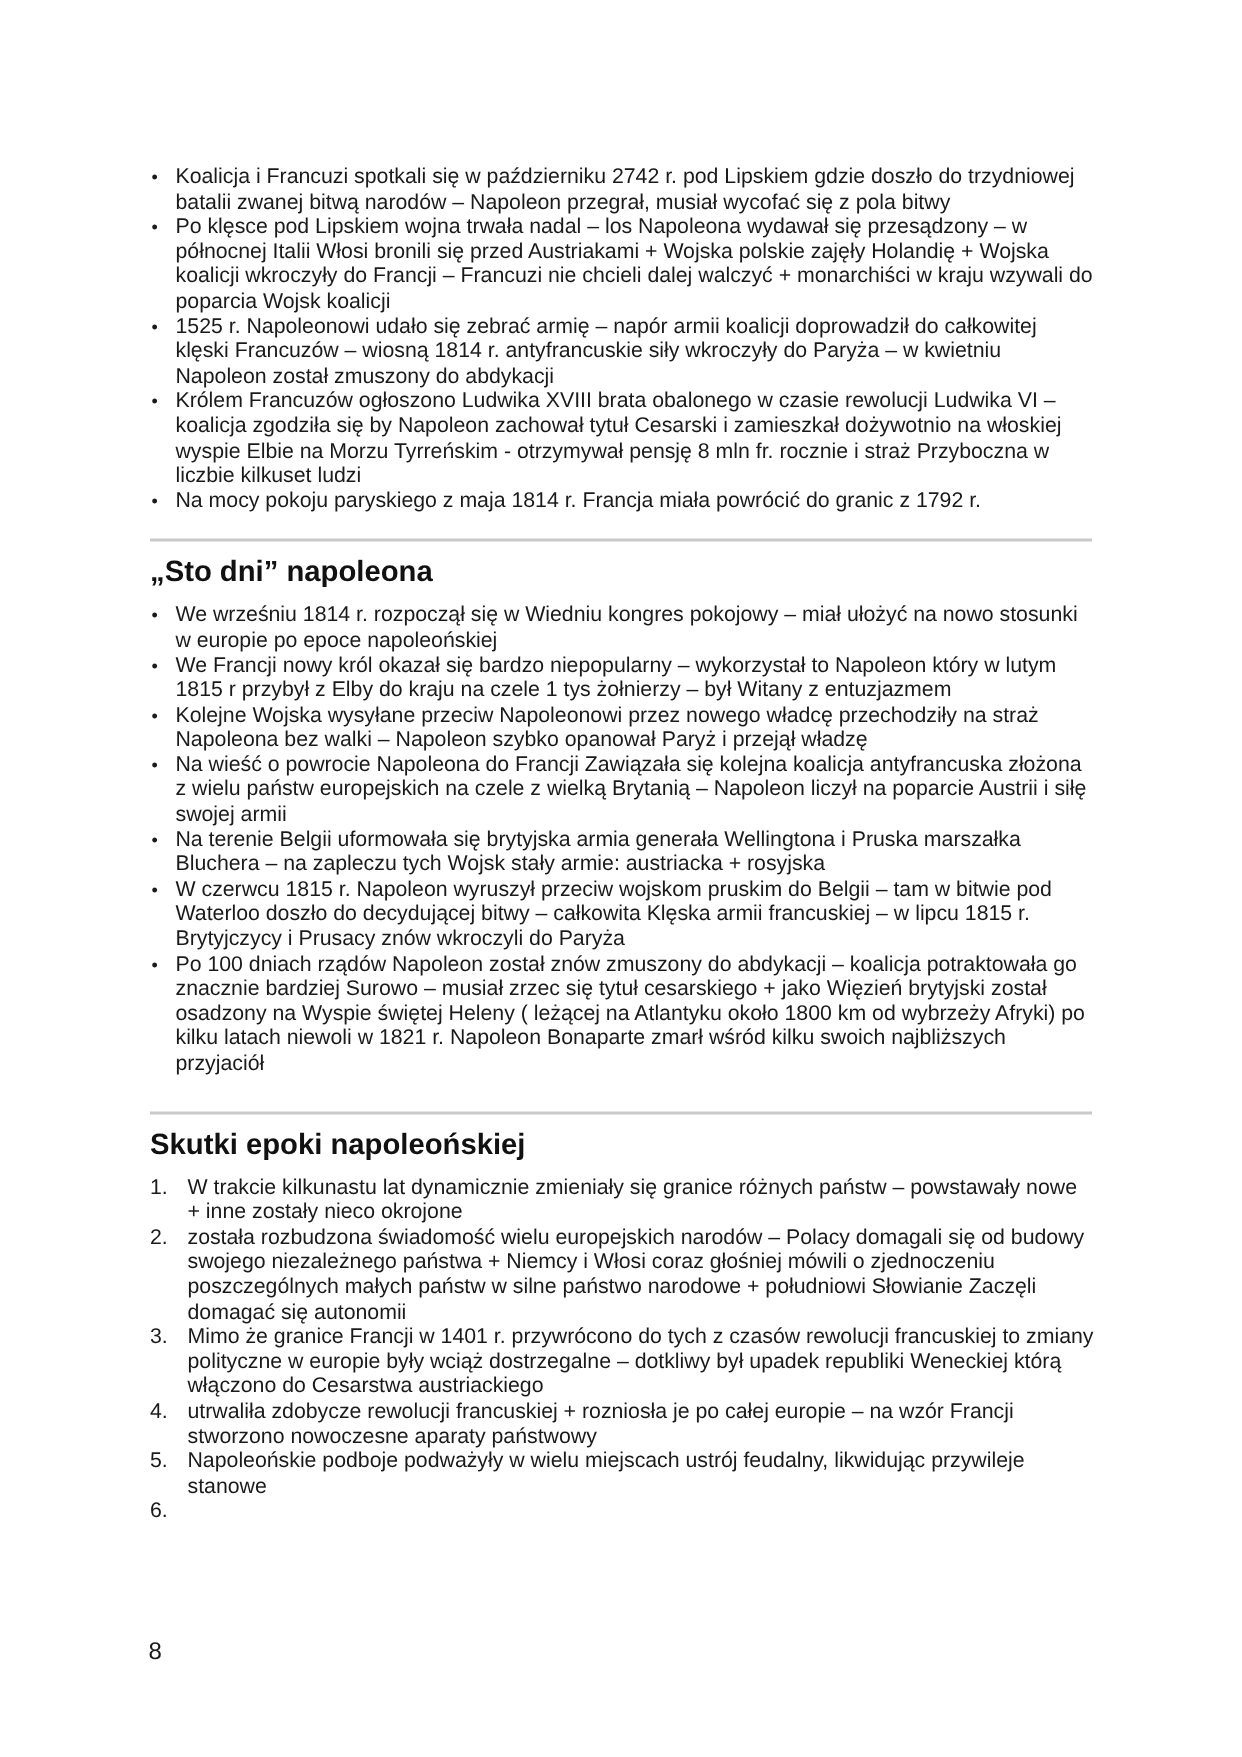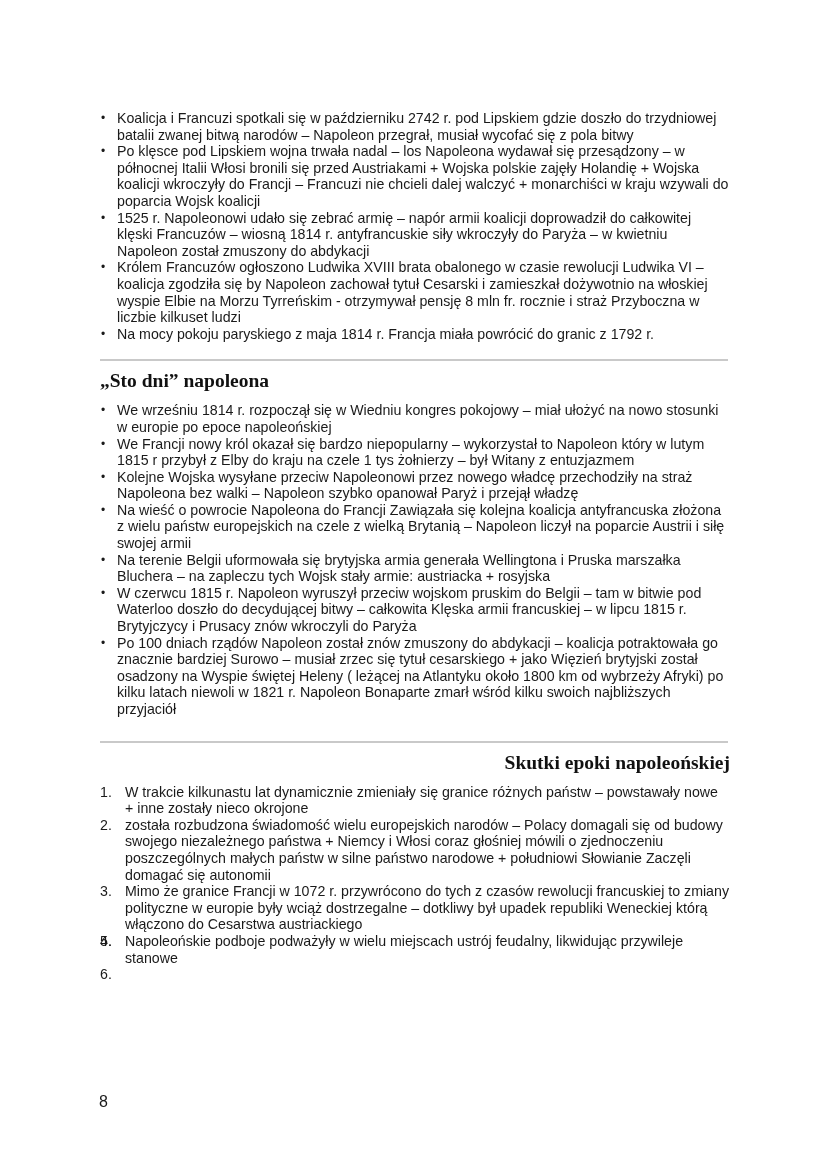--- a/index.html
+++ b/index.html
@@ -6,25 +6,25 @@
   body { width: 828px; height: 1171px; position: relative; overflow: hidden;
          font-family: "Liberation Sans", sans-serif; color: #1a1a1a; }
   .page { position: absolute; left: 0; top: 0; width: 828px; height: 1171px; }
   .content { position: absolute; left: 100px; top: 110px; width: 630px; }
   ul.bullets, ol.numbered { margin: 0; padding: 0; list-style: none; }
   ul.bullets li { position: relative; padding-left: 17px; font-size: 14.2px; line-height: 16.6px; }
   ul.bullets li .dot { position: absolute; left: 1px; top: 0; font-size: 12px; }
   ol.numbered li { position: relative; padding-left: 25px; font-size: 14.2px; line-height: 16.6px; }
   ol.numbered li .num { position: absolute; left: 0; top: 0; }
   .divider { height: 0; border-top: 2px solid #c9c9c9; width: 628px; margin: 0; }
-  h2 { font-size: 19.5px; font-weight: bold; margin: 0; line-height: 24px; color: #111; font-family: Liberation Serif, serif; }
+  h2 { font-size: 19.5px; font-weight: bold; margin: 0; line-height: 24px; color: #111; }
   .sec1-divider { margin-top: 17px; }
   .sec2-title { margin-top: 8px; margin-bottom: 9px; }
   .sec2-divider { margin-top: 23px; }
-  .sec3-title { margin-top: 8px; margin-bottom: 9px; text-align: right; }
+  .sec3-title { margin-top: 8px; margin-bottom: 9px; }
   .page-number { position: absolute; left: 99px; top: 1093px; font-size: 16px; }
 </style>
 </head>
 <body>
 
 <div class="page">
   <div class="content">
 
     <ul class="bullets">
       <li><span class="dot">•</span><span>Koalicja i Francuzi spotkali się w październiku 2742 r. pod Lipskiem gdzie doszło do trzydniowej batalii zwanej bitwą narodów – Napoleon przegrał, musiał wycofać się z pola bitwy</span></li>
@@ -48,22 +48,22 @@
       <li><span class="dot">•</span><span>Po 100 dniach rządów Napoleon został znów zmuszony do abdykacji – koalicja potraktowała go znacznie bardziej Surowo – musiał zrzec się tytuł cesarskiego + jako Więzień brytyjski został osadzony na Wyspie świętej Heleny ( leżącej na Atlantyku około 1800 km od wybrzeży Afryki) po kilku latach niewoli w 1821 r. Napoleon Bonaparte zmarł wśród kilku swoich najbliższych przyjaciół</span></li>
     </ul>
 
     <div class="divider sec2-divider"></div>
 
     <h2 class="sec3-title">Skutki epoki napoleońskiej</h2>
 
     <ol class="numbered">
       <li><span class="num">1.</span><span>W trakcie kilkunastu lat dynamicznie zmieniały się granice różnych państw – powstawały nowe + inne zostały nieco okrojone</span></li>
       <li><span class="num">2.</span><span>została rozbudzona świadomość wielu europejskich narodów – Polacy domagali się od budowy swojego niezależnego państwa + Niemcy i Włosi coraz głośniej mówili o zjednoczeniu poszczególnych małych państw w silne państwo narodowe + południowi Słowianie Zaczęli domagać się autonomii</span></li>
-      <li><span class="num">3.</span><span>Mimo że granice Francji w 1072 r. przywrócono do tych z czasów rewolucji francuskiej to zmiany polityczne w europie były wciąż dostrzegalne – dotkliwy był upadek republiki Weneckiej którą włączono do Cesarstwa austriackiego</span></li>
-      <li><span class="num">4.</span></li>
+      <li><span class="num">3.</span><span>Mimo że granice Francji w 1401 r. przywrócono do tych z czasów rewolucji francuskiej to zmiany polityczne w europie były wciąż dostrzegalne – dotkliwy był upadek republiki Weneckiej którą włączono do Cesarstwa austriackiego</span></li>
+      <li><span class="num">4.</span><span>utrwaliła zdobycze rewolucji francuskiej + rozniosła je po całej europie – na wzór Francji stworzono nowoczesne aparaty państwowy</span></li>
       <li><span class="num">5.</span><span>Napoleońskie podboje podważyły w wielu miejscach ustrój feudalny, likwidując przywileje stanowe</span></li>
       <li><span class="num">6.</span></li>
     </ol>
 
   </div>
 
   <div class="page-number">8</div>
 </div>
 
 </body></html>

